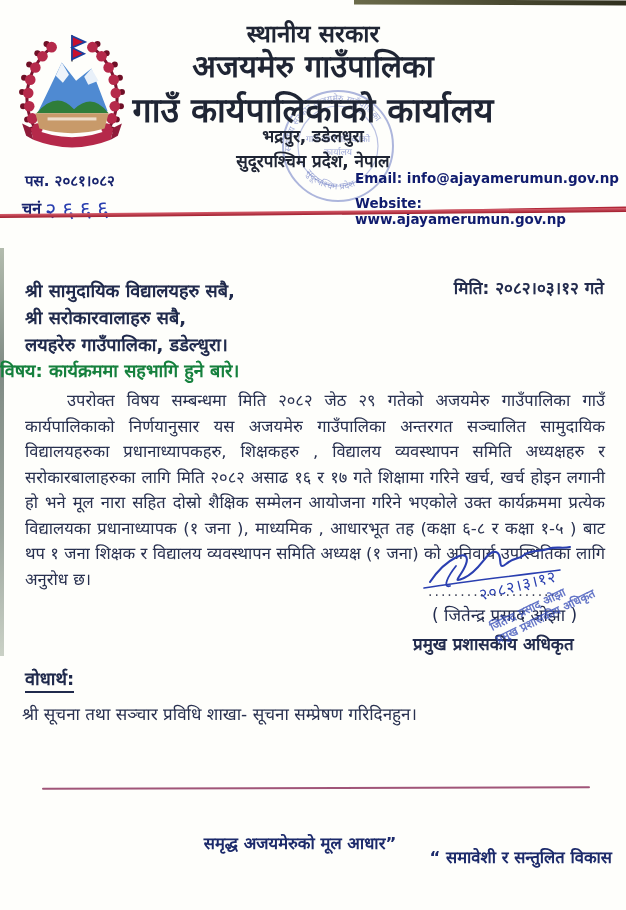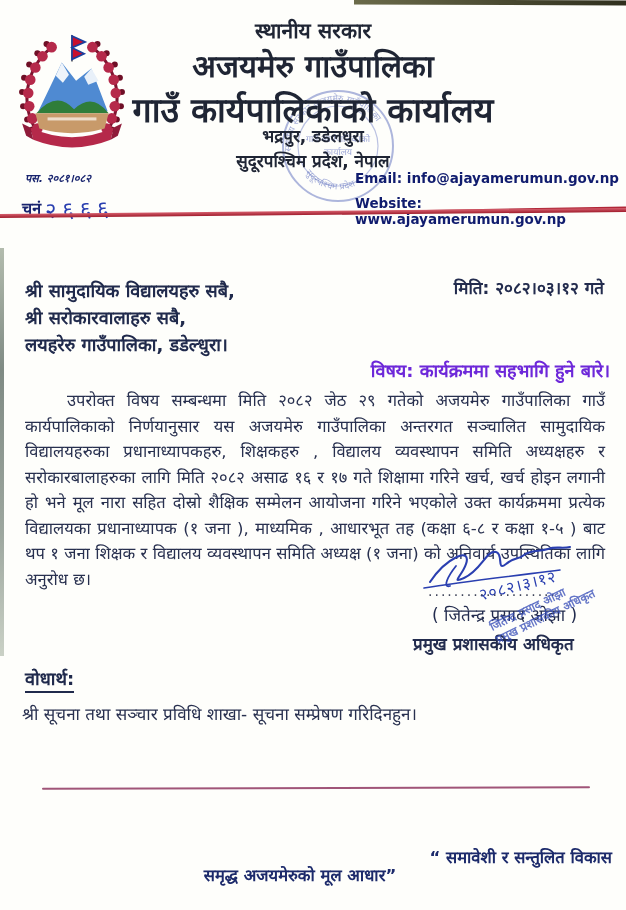--- a/index.html
+++ b/index.html
@@ -14,47 +14,47 @@
   }
   
   .top-strip { position:absolute; top:0; right:0; width:272px; height:5px;
     background:linear-gradient(90deg,#6b6b4a,#2f2f1d); transform:rotate(.2deg); }
   .left-strip { position:absolute; top:248px; left:0; width:4px; height:408px;
     background:linear-gradient(#9aa694,#55645c 30%,#7d8a80 70%,#b9c2b4); opacity:.75; }
 
   
   .emblem { position:absolute; left:16px; top:30px; width:112px; height:130px; }
   .head-center { position:absolute; left:0; top:0; width:592px; text-align:center; color:#1f2534; }
-  .h-line1 { position:absolute; top:16px;  width:100%; font-size:21px; font-weight:bold; }
+  .h-line1 { position:absolute; top:16px;  width:100%; font-size:24px; font-weight:bold; }
   .h-line2 { position:absolute; top:44px;  width:100%; font-size:31px; font-weight:bold; }
   .h-line3 { position:absolute; top:86px;  width:100%; font-size:34px; font-weight:bold; }
   .h-line4 { position:absolute; top:124px; width:100%; font-size:17px; font-weight:bold; }
   .h-line5 { position:absolute; top:149px; width:100%; font-size:17px; font-weight:bold; }
 
   .round-stamp { position:absolute; left:278px; top:86px; width:120px; height:120px; opacity:.85; }
 
-  .ref-no   { position:absolute; left:25px; top:170px; font-size:11px; font-weight:bold; color:#18246e;font-style:italic; }
+  .ref-no   { position:absolute; left:25px; top:170px; font-size:15px; font-weight:bold; color:#18246e; }
   .cha-row  { position:absolute; left:22px; top:193px; font-size:16px; font-weight:bold; color:#18246e; }
   .cha-hand { display:inline-block; font-size:22px; font-weight:normal; color:#2a3fb0;
               letter-spacing:6px; transform:rotate(-2deg); vertical-align:-3px; margin-left:4px;
               font-family:"DejaVu Serif","Liberation Serif",serif; }
   .email-row   { position:absolute; left:355px; top:170px; font-size:13.5px; font-weight:bold; color:#101c6e; }
   .website-row { position:absolute; left:355px; top:195px; font-size:13.5px; font-weight:bold; color:#101c6e; }
   .website-underline { position:absolute; left:342px; top:209px; width:284px; height:2.5px;
     background:#b02838; transform:rotate(-1deg); }
   .main-redline { position:absolute; left:-4px; top:211px; width:636px; height:4px;
     background:linear-gradient(#d6606e,#a01c2c); transform:rotate(-0.55deg); }
 
   
   .date-line { position:absolute; right:22px; top:243px; font-size:17px; font-weight:600; color:#232c4e;margin-top:33px; }
   .addr-1 { position:absolute; left:25px; top:278px; font-size:18px; font-weight:bold; color:#202a4c; }
   .addr-2 { position:absolute; left:25px; top:305px; font-size:18px; font-weight:bold; color:#202a4c; }
   .addr-3 { position:absolute; left:25px; top:332px; font-size:18px; font-weight:bold; color:#202a4c; }
-  .subject { position:absolute; left:0; top:358px; width:610px; text-align:right;
-    font-size:18px; font-weight:bold; color:#6d28d9; }
+  .subject { position:absolute; left:0; top:358px; width:610px; text-align:left;
+    font-size:18px; font-weight:bold; color:#15803d; }
   .body-par { position:absolute; left:25px; top:388px; width:580px;
     font-size:16.5px; line-height:25.5px; text-align:justify; text-indent:42px; color:#28304f; }
 
   
   .sig-svg  { position:absolute; left:420px; top:542px; }
   .sig-date { position:absolute; left:478px; top:574px; font-size:16px; color:#2a3fb0;
     transform:rotate(-14deg); font-family:"DejaVu Serif","Liberation Serif",serif; letter-spacing:1px; }
   .sig-dots { position:absolute; left:428px; top:583px; font-size:14px; letter-spacing:2px; color:#40455a; }
   .sig-name { position:absolute; left:432px; top:603px; font-size:17px; color:#232c4e; }
   .sig-title{ position:absolute; left:413px; top:632px; font-size:17px; font-weight:600; color:#232c4e; }
@@ -65,21 +65,21 @@
   .bodh-head { position:absolute; left:25px; top:666px; font-size:18px; font-weight:bold; color:#202a4c;
     border-bottom:2.5px solid #202a4c; padding-bottom:1px; }
   .bodh-line { position:absolute; left:22px; top:702px; font-size:17px; color:#28304f; }
 
   
   .footer-line { position:absolute; left:42px; top:787px; width:548px; height:1.6px;
     background:#a05578; transform:rotate(-0.15deg); border-radius:2px; }
   .foot-1 { position:absolute; left:0; top:845px; width:612px; text-align:right;
     font-size:16.5px; font-weight:bold; color:#1c2a6b; }
   .foot-2 { position:absolute; left:0; top:831px; width:600px; text-align:center;
-    font-size:16.5px; font-weight:bold; color:#1c2a6b;margin-top:32px; }
+    font-size:16.5px; font-weight:bold; color:#1c2a6b; }
 </style>
 </head>
 <body>
 
 <div class="page">
 
   <div class="top-strip"></div>
   <div class="left-strip"></div>
 
   <div class="emblem">

